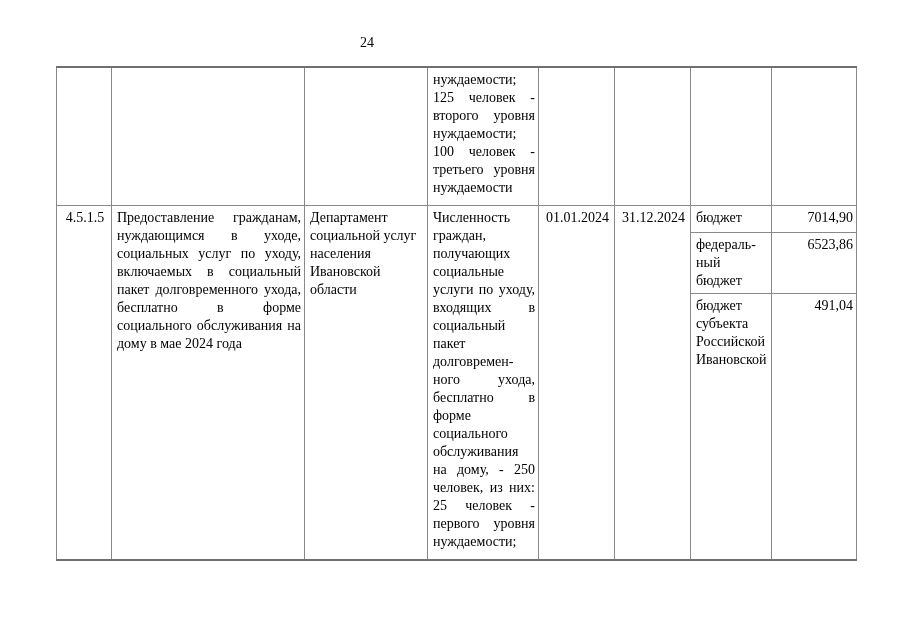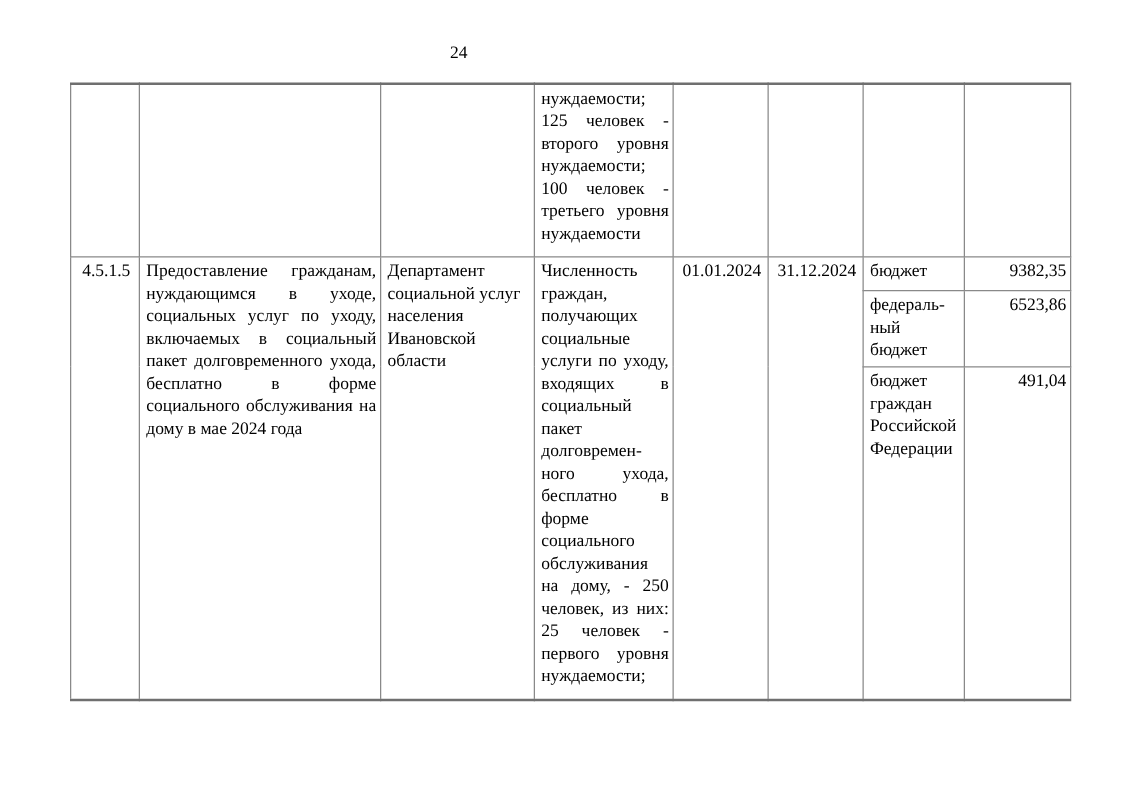--- a/index.html
+++ b/index.html
@@ -85,28 +85,28 @@
       </tr>
 
       <tr class="r-total">
         <td rowspan="3" class="cell-code">4.5.1.5</td>
         <td rowspan="3" class="just">Предоставление гражданам, нуждающимся в уходе, социальных услуг по уходу, включаемых в социальный пакет долговременного ухода, бесплатно в форме социального обслуживания на дому в мае 2024 года</td>
         <td rowspan="3">Департамент социальной услуг населения Ивановской области</td>
         <td rowspan="3" class="just tight">Численность граждан, получающих социальные услуги по уходу, входящих в социальный пакет долговремен-ного ухода, бесплатно в форме социального обслуживания на дому, - 250 человек, из них: 25 человек - первого уровня нуждаемости;</td>
         <td rowspan="3" class="cell-date">01.01.2024</td>
         <td rowspan="3" class="cell-date">31.12.2024</td>
         <td class="cell-src">бюджет</td>
-        <td class="cell-amt">9382,35</td>
+        <td class="cell-amt">7014,90</td>
       </tr>
 
       <tr class="r-federal">
         <td class="cell-src">федераль-ный бюджет</td>
         <td class="cell-amt">6523,86</td>
       </tr>
 
       <tr class="r-regional">
-        <td class="cell-src">бюджет граждан Российской Федерации</td>
+        <td class="cell-src">бюджет субъекта Российской Ивановской</td>
         <td class="cell-amt">491,04</td>
       </tr>
     </tbody>
   </table>
 
 </div>
 
 </body></html>

